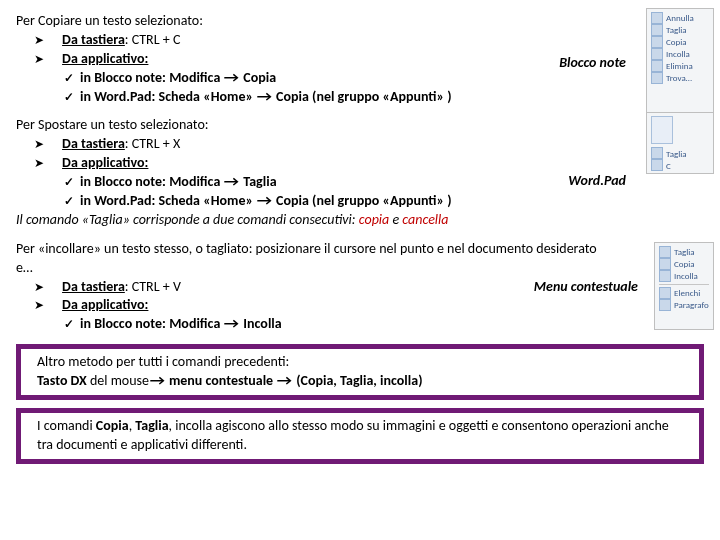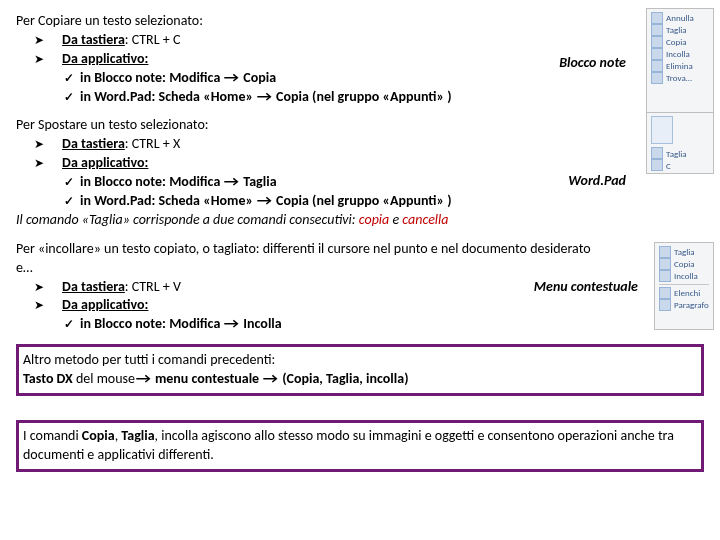--- a/index.html
+++ b/index.html
@@ -34,23 +34,23 @@
     background: #f3f5f7;
     font-size: 9px;
     line-height: 1.1;
     padding: 3px 4px;
     box-sizing: border-box;
     color: #3a5a8a;
   }
   .thumb .row { display: flex; align-items: center; gap: 3px; white-space: nowrap; }
   .ico { width: 10px; height: 10px; background: #c9d8ea; border: 1px solid #98b4d6; display: inline-block; }
   .box {
-    border: 3px solid #701a75;
-    padding: 4px 4px;
-    margin-bottom: 24px;
+    border: 5px solid #701a75;
+    padding: 4px 16px;
+    margin-bottom: 8px;
   }
   .arrow::after { content: "\2192"; display: inline-block; transform: scaleX(1.2); margin: 0 2px; font-weight: bold; }
 </style>
 </head>
 <body>
 
 <div class="section">
   <div>Per Copiare un testo selezionato:</div>
   <div class="indent1 bullet-arrow"><span class="bold underline">Da tastiera</span><span>: CTRL + C</span></div>
   <div class="indent1 bullet-arrow"><span class="bold underline">Da applicativo:</span></div>
@@ -100,21 +100,21 @@
         <span>Taglia</span>
       </div>
     <div class="row">
         <span class="ico"></span>
         <span>C</span>
       </div>
   </div>
 </div>
 
 <div class="section">
-  <div style="max-width:590px;">Per «incollare» un testo copiato, o tagliato: differenti il cursore nel punto e nel documento desiderato e…</div>
+  <div style="max-width:590px;">Per «incollare» un testo stesso, o tagliato: posizionare il cursore nel punto e nel documento desiderato e…</div>
   <div class="indent1 bullet-arrow"><span class="bold underline">Da tastiera</span><span>: CTRL + V</span></div>
   <div class="indent1 bullet-arrow"><span class="bold underline">Da applicativo:</span></div>
   <div class="indent2 bullet-check bold"><span>in Blocco note: Modifica</span> <span class="arrow"></span> <span>Incolla</span></div>
   <div class="float-label" style="top:38px; right:66px;">Menu contestuale</div>
   <div class="thumb" style="top:2px; right:-10px; width:60px; height:88px;">
     <div class="row">
         <span class="ico"></span>
         <span>Taglia</span>
       </div>
     <div class="row">

